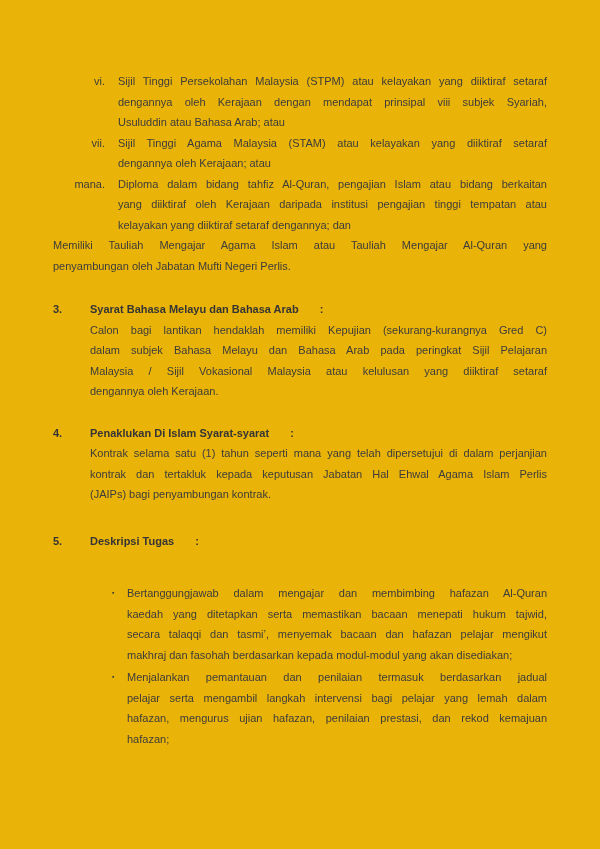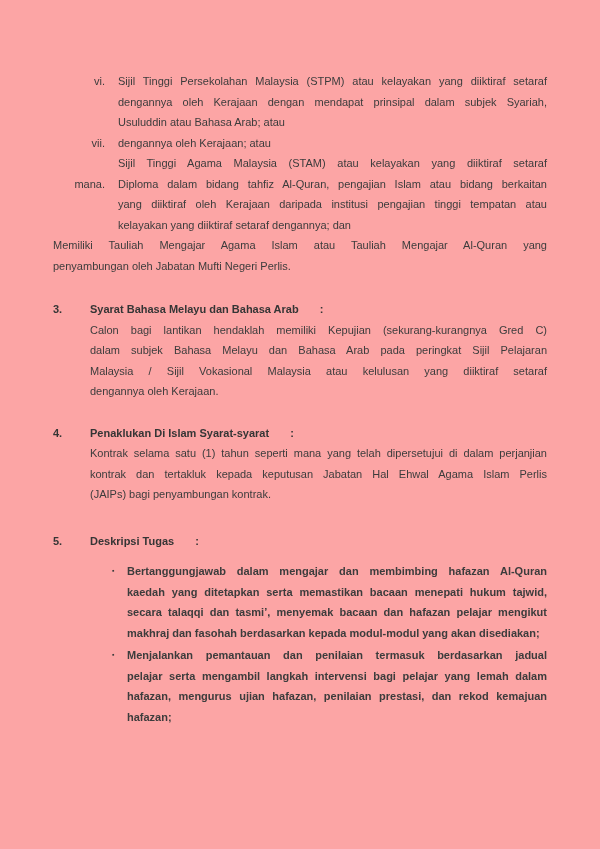--- a/index.html
+++ b/index.html
@@ -1,20 +1,20 @@
 <!DOCTYPE html>
 <html><head>
 <meta charset="utf-8">
 <style>
   html, body { margin: 0; padding: 0; background: #ffffff; }
   .page {
     position: relative;
     width: 600px;
     height: 849px;
-    background: #fca5a5;
+    background: #eab308;
     box-sizing: border-box;
     padding: 71px 53px 0 53px;
     font-family: "Liberation Sans", "DejaVu Sans", sans-serif;
     font-size: 11px;
     line-height: 20.5px;
     color: #3c3c3c;
     overflow: hidden;
   }
   .line { white-space: normal; }
   .jl { text-align: justify; text-align-last: justify; }
@@ -30,44 +30,44 @@
   .section.sec-i1 { margin-top: 21px; }
   .section.sec-i2 { margin-top: 26px; }
   .sec-head { display: flex; }
   .sec-num { flex: none; width: 37px; font-weight: bold; color: #353535; }
   .sec-title-wrap { flex: 1; }
   .sec-title { font-weight: bold; color: #353535; }
   .sec-colon { font-weight: bold; color: #353535; margin-left: 21px; }
   .sec-body { margin-left: 37px; }
 
   
-  .bullets { margin-left: 59px; margin-top: 10px; font-weight: bold; }
+  .bullets { margin-left: 59px; margin-top: 32px; }
   .bullet { display: flex; }
   .bullet + .bullet { margin-top: 2px; }
   .bullet-marker { flex: none; width: 15px; font-size: 7px; line-height: 20.5px; }
   .bullet-text { flex: 1; min-width: 0; }
 </style>
 </head>
 <body>
 
 <div class="page">
   <div>
       <div class="ritem">
         <div class="rnum">vi.</div>
         <div class="rtext">
           <div class="line jl">Sijil Tinggi Persekolahan Malaysia (STPM) atau kelayakan yang diiktiraf setaraf</div>
-          <div class="line jl">dengannya oleh Kerajaan dengan mendapat prinsipal dalam subjek Syariah,</div>
+          <div class="line jl">dengannya oleh Kerajaan dengan mendapat prinsipal viii subjek Syariah,</div>
           <div class="line ll">Usuluddin atau Bahasa Arab; atau</div>
         </div>
       </div>
       <div class="ritem">
         <div class="rnum">vii.</div>
         <div class="rtext">
+          <div class="line jl">Sijil Tinggi Agama Malaysia (STAM) atau kelayakan yang diiktiraf setaraf</div>
           <div class="line ll">dengannya oleh Kerajaan; atau</div>
-          <div class="line jl">Sijil Tinggi Agama Malaysia (STAM) atau kelayakan yang diiktiraf setaraf</div>
         </div>
       </div>
       <div class="ritem">
         <div class="rnum">mana.</div>
         <div class="rtext">
           <div class="line jl">Diploma dalam bidang tahfiz Al-Quran, pengajian Islam atau bidang berkaitan</div>
           <div class="line jl">yang diiktiraf oleh Kerajaan daripada institusi pengajian tinggi tempatan atau</div>
           <div class="line ll">kelayakan yang diiktiraf setaraf dengannya; dan</div>
         </div>
       </div>

